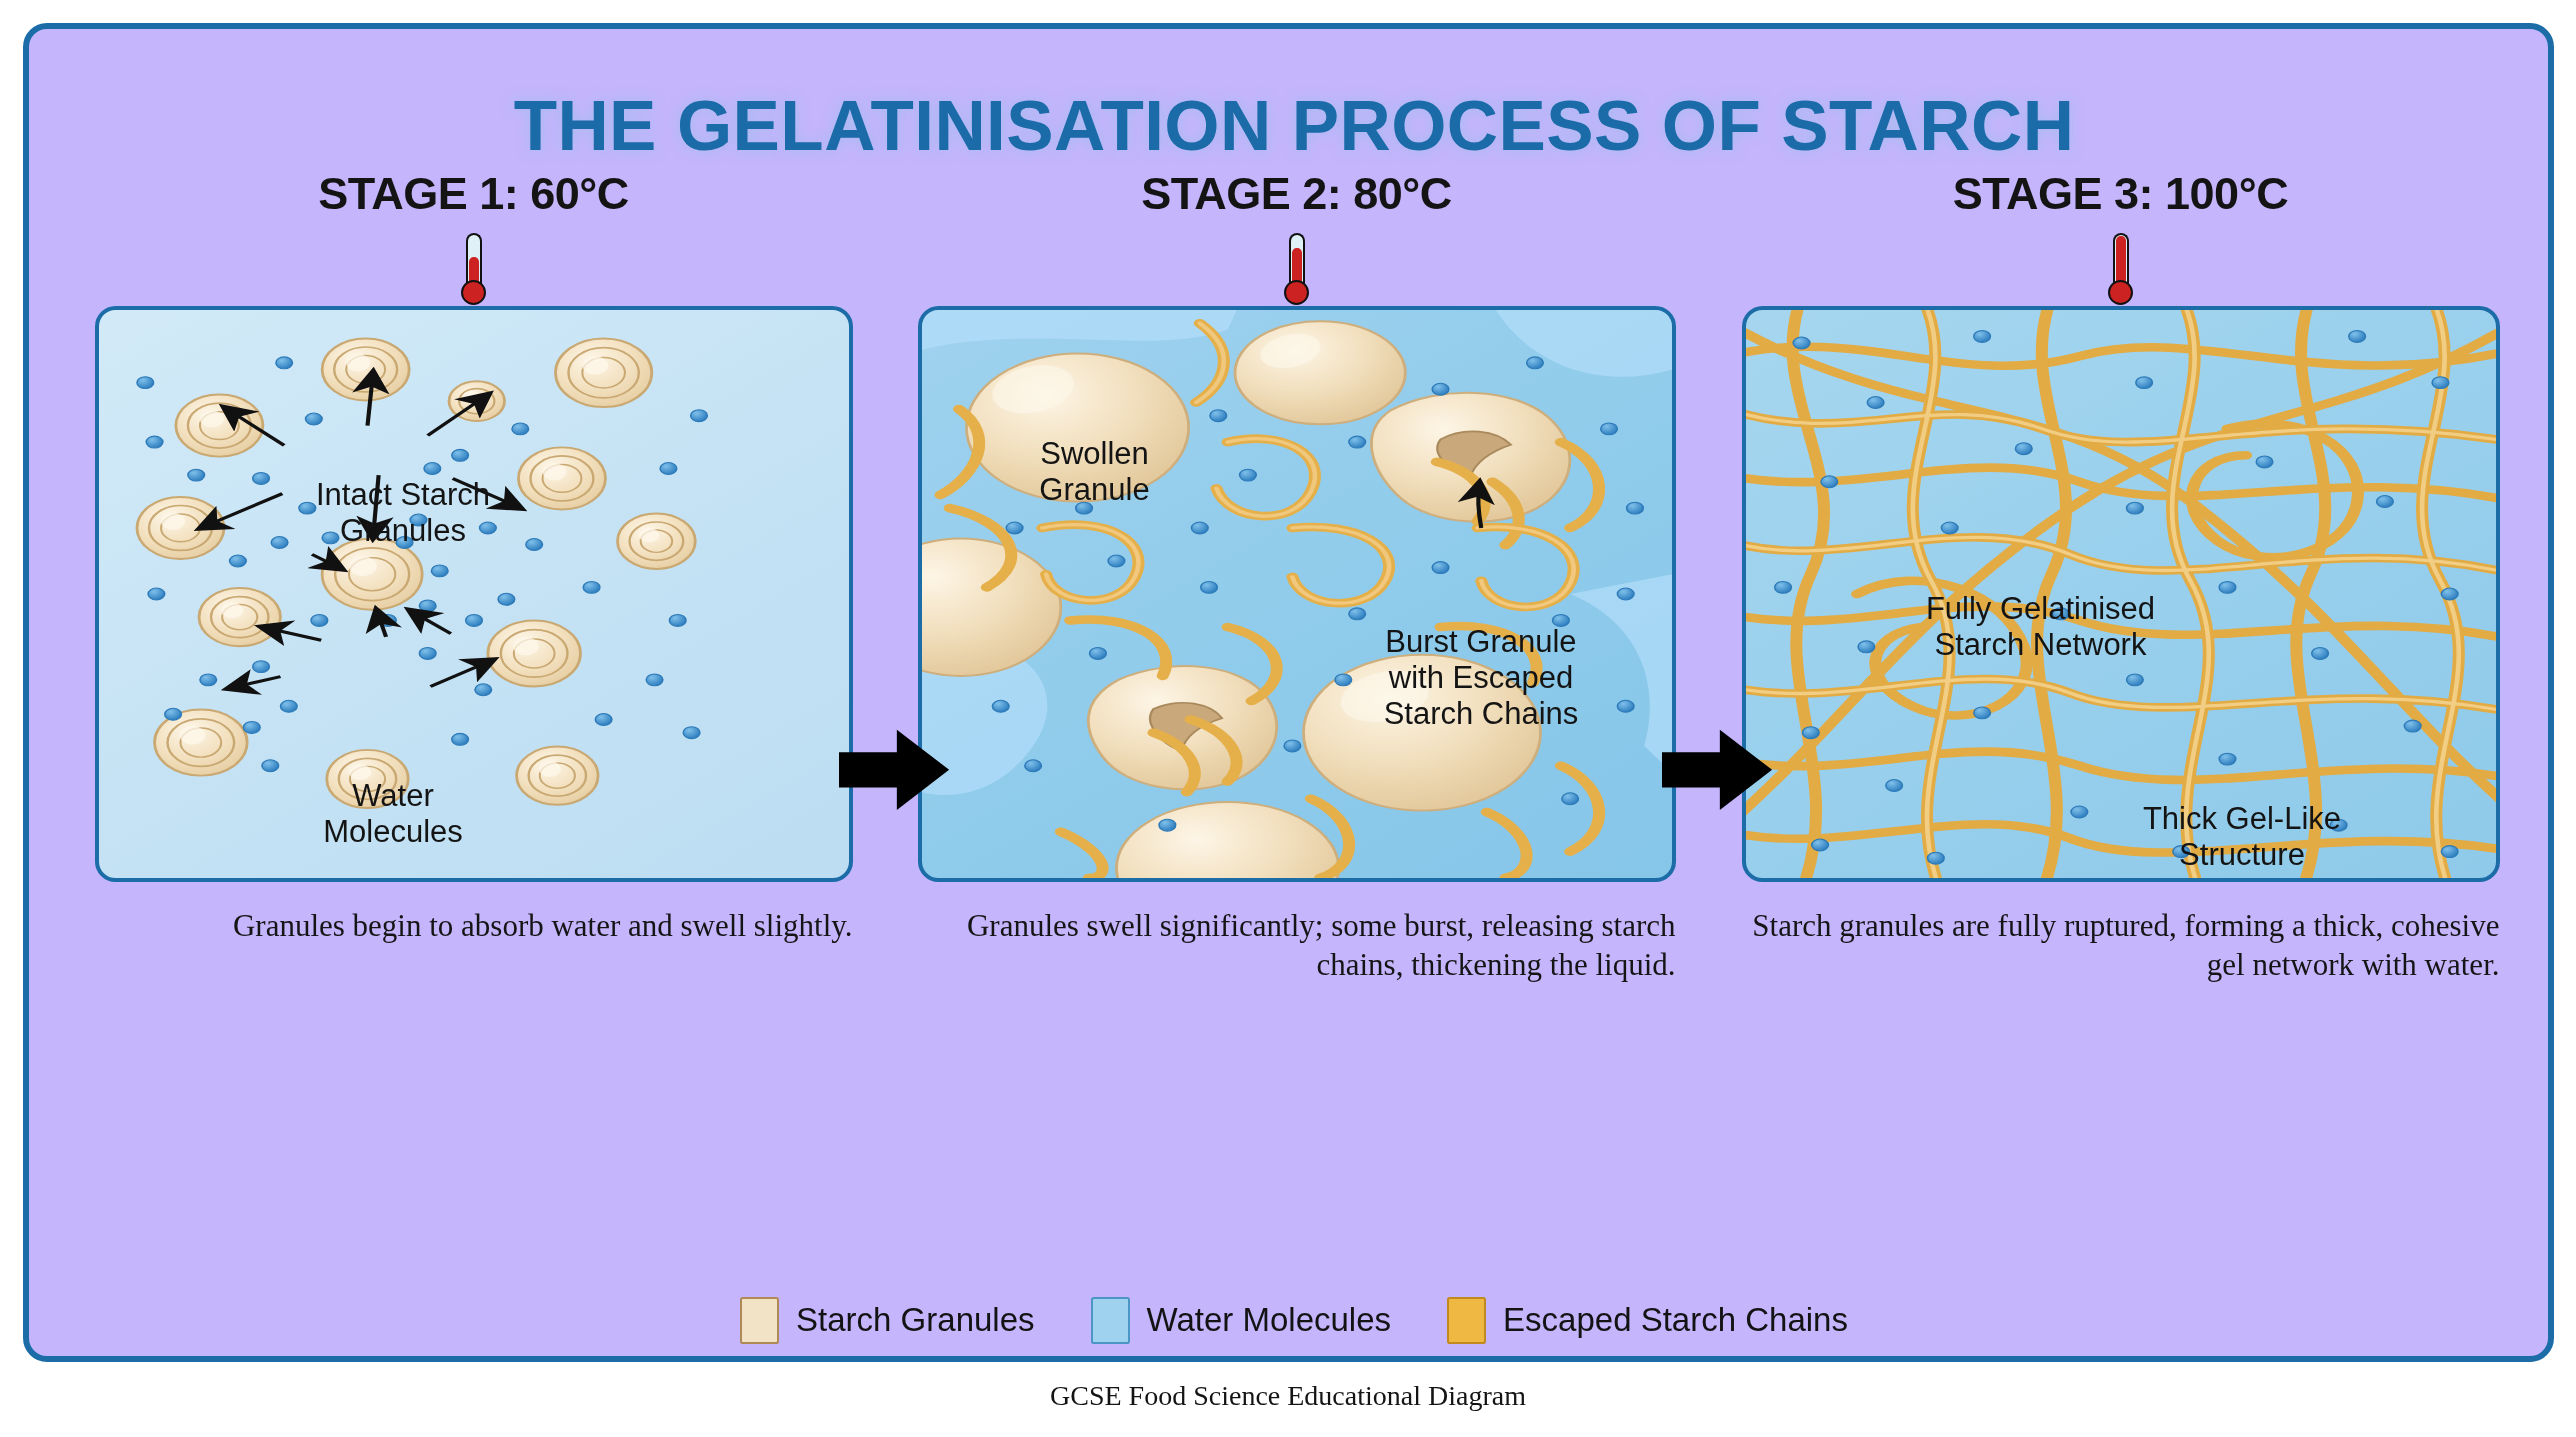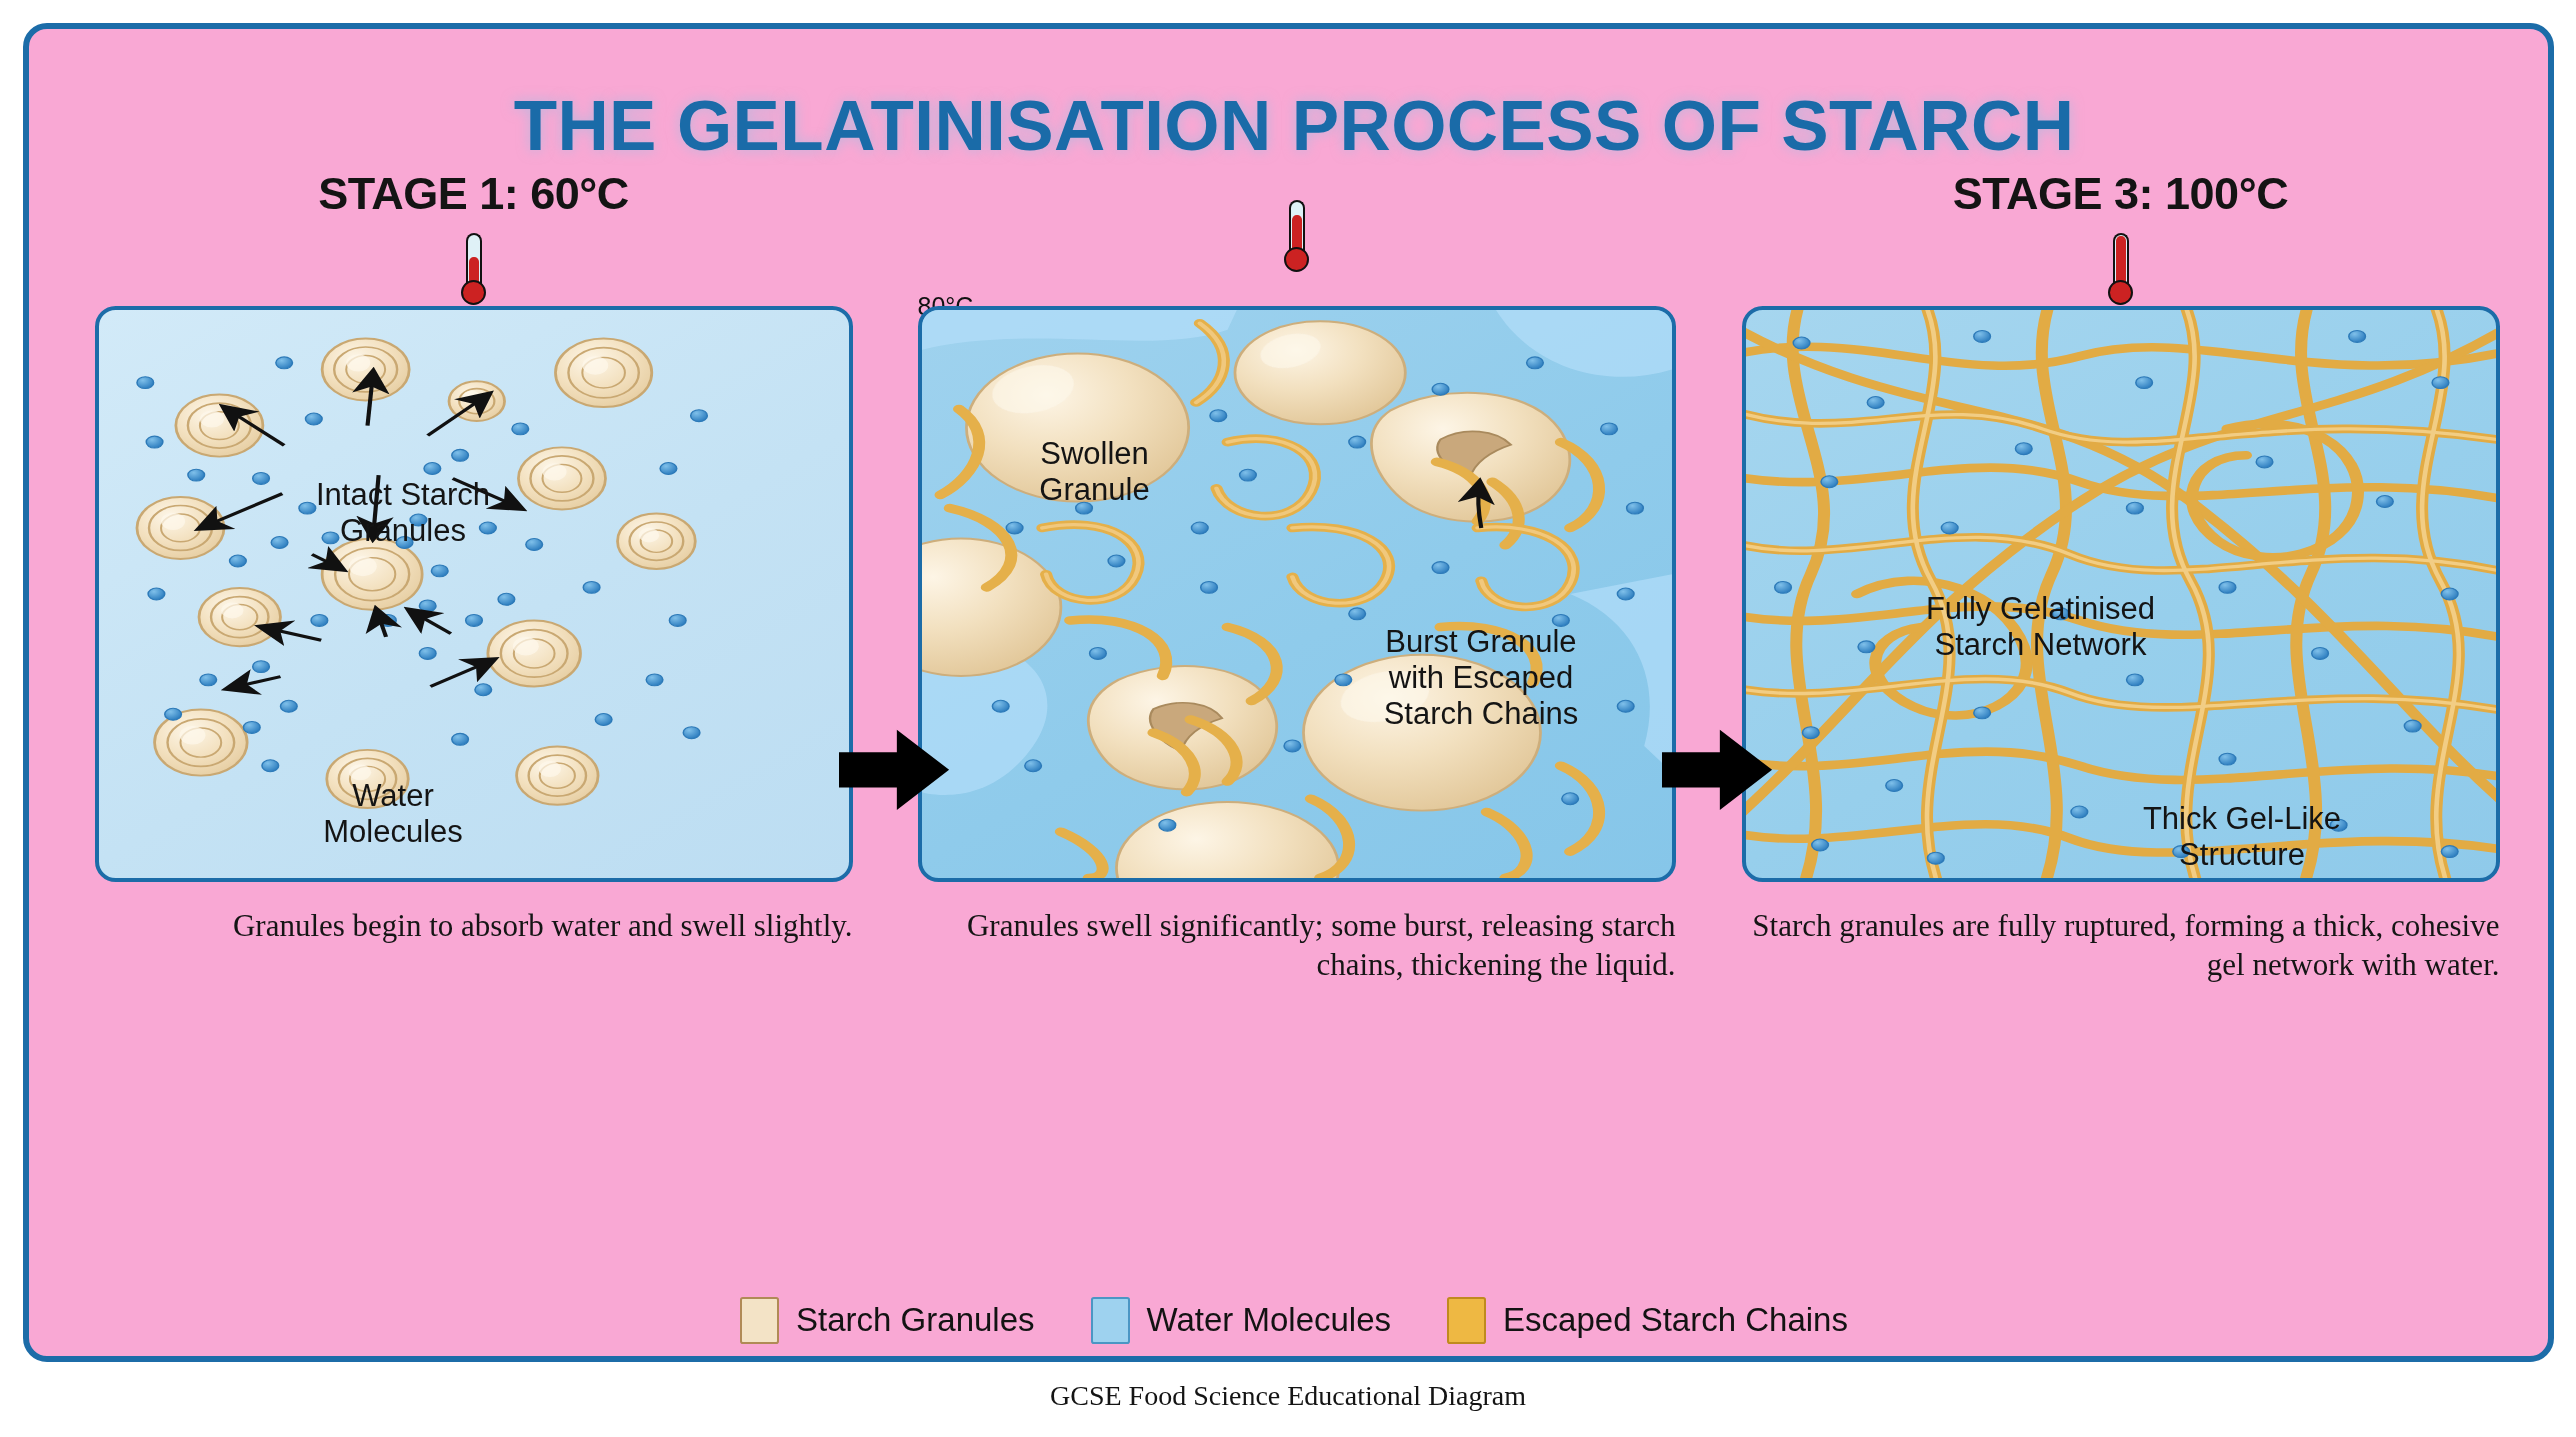--- a/index.html
+++ b/index.html
@@ -14,21 +14,21 @@
     width:2576px; height:1438px;
     background:#ffffff;
   }
   
   .frame{
     position:absolute;
     left:22.5px; top:22.5px;
     width:2531px; height:1339px;
     border:6.6px solid #1c6ca8;
     border-radius:24px;
-    background:#f9a8d4;
+    background:#c4b5fd;
   }
 
   
   .title{
     position:absolute;
     left:0; top:56px; width:2531px;
     text-align:center;
     font-size:71px;
     font-weight:bold;
     letter-spacing:0.4px;
@@ -363,20 +363,21 @@
 Granules</div>
         <div class="plabel" style="left:168px;top:468px;width:253px;">Water
 Molecules</div>
       </div>
 
       <div class="caption">Granules begin to absorb water and swell slightly.</div>
     </div>
 
     <div class="stage stage-2">
       <div class="stage-head">
+        <span class="stage-head-text">STAGE 2: 80°C</span>
         <span class="thermo">
           <span class="tube"></span>
           <span class="fill" style="top:15px;height:39px;"></span>
           <span class="bulb"></span>
         </span>
         <span class="thermo-label">80°C</span>
       </div>
 
       <div class="panel panel-2">
         <svg viewBox="0 0 810 860" preserveAspectRatio="none">

